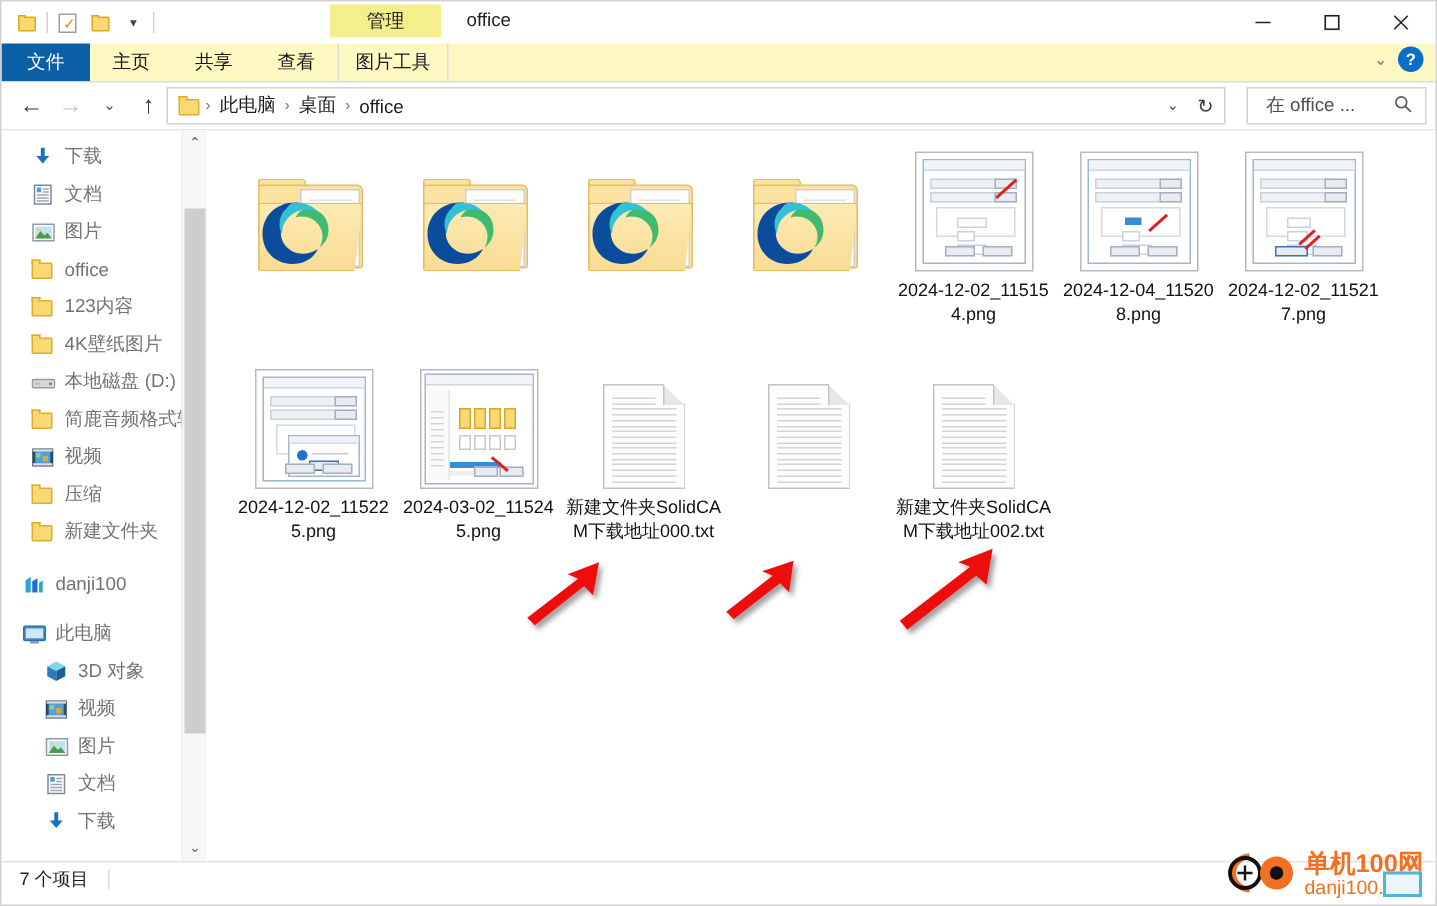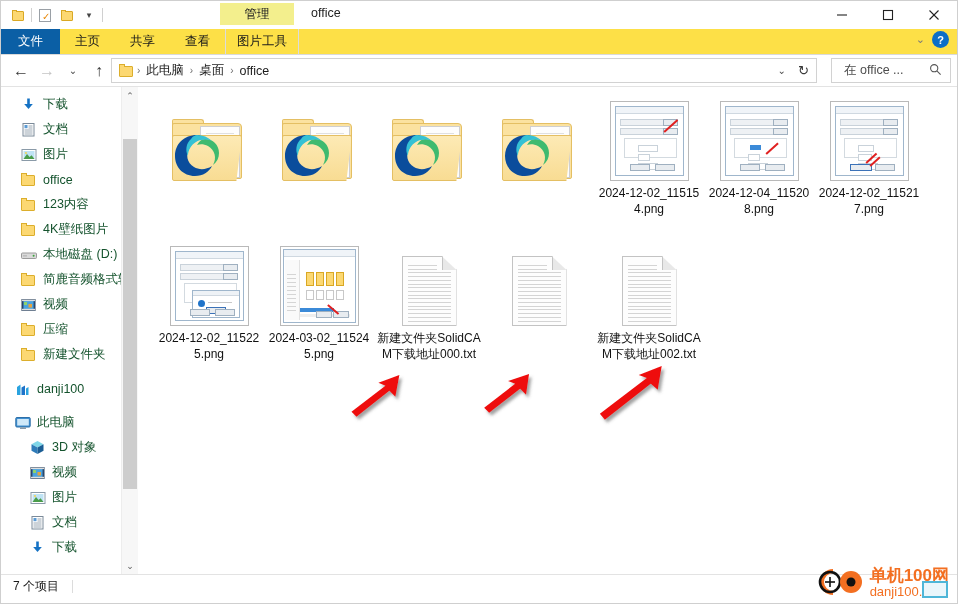--- a/index.html
+++ b/index.html
@@ -28,21 +28,21 @@
   .qat-caret{font-size:9px;color:#444;line-height:1;}
 
   .ctxtab{position:absolute;left:219px;top:2px;width:74px;height:22px;background:#f3ef8d;
           display:flex;align-items:center;justify-content:center;font-size:12.5px;color:#222;}
   .win-title{position:absolute;left:310px;top:5px;font-size:12.5px;color:#222;}
   .wincontrols{position:absolute;right:0;top:0;display:flex;height:28px;}
   .wc{width:46px;height:28px;display:flex;align-items:center;justify-content:center;}
   .wc svg{display:block;}
 
   
-  .ribbon{position:relative;height:25px;background:#fde047;}
+  .ribbon{position:relative;height:25px;background:#fef9c3;}
   .tabs{position:absolute;left:0;top:0;display:flex;height:25px;}
   .tab{height:25px;padding:0 15px;display:flex;align-items:center;justify-content:center;
        font-size:12.5px;color:#1a1a1a;box-sizing:border-box;}
   .tab.file{background:#0b5fa5;color:#fff;padding:0 17px;}
   .tab.ctx{border-left:1px solid #dcdcdc;border-right:1px solid #dcdcdc;padding:0 11px;}
   .ribbon-right{position:absolute;right:8px;top:2px;display:flex;align-items:center;gap:7px;}
   .collapse-caret{font-size:11px;color:#7a7a7a;}
   .helpbtn{width:17px;height:17px;border-radius:50%;background:#0b6ec7;color:#fff;font-size:11px;
            font-weight:bold;display:flex;align-items:center;justify-content:center;}
   .ribbon-rule{position:absolute;left:0;right:0;top:53px;height:1px;background:#dadada;}
@@ -72,21 +72,21 @@
 
   
   .content{position:relative;height:487px;border-top:1px solid #e3e3e3;display:flex;}
 
   .navpane{position:relative;width:137px;height:487px;background:#fff;overflow:hidden;}
   .navlist{padding-top:5px;}
   .navitem{height:25px;display:flex;align-items:center;padding-left:19px;position:relative;box-sizing:border-box;}
   .navitem.indent1{padding-left:28px;}
   .navitem.root{padding-left:13px;}
   .nav-ico{width:17px;height:16px;margin-right:6px;flex:none;display:flex;align-items:center;justify-content:center;}
-  .nav-label{font-size:12.5px;color:#14532d;white-space:nowrap;overflow:hidden;}
+  .nav-label{font-size:12.5px;color:#737373;white-space:nowrap;overflow:hidden;}
   .pin{position:absolute;right:4px;top:6px;color:#8e8e8e;font-size:11px;transform:rotate(38deg);}
   .nav-gap{height:9px;}
 
   .ic-folder{width:15px;height:13px;position:relative;}
   .ic-folder:before{content:"";position:absolute;left:0;top:2px;width:14px;height:11px;background:#fcd872;
      border:1px solid #dcae2c;box-sizing:border-box;border-radius:0 1px 1px 1px;}
   .ic-folder:after{content:"";position:absolute;left:0;top:0;width:6px;height:3px;background:#fcd872;
      border:1px solid #dcae2c;border-bottom:none;box-sizing:border-box;}
 
   

